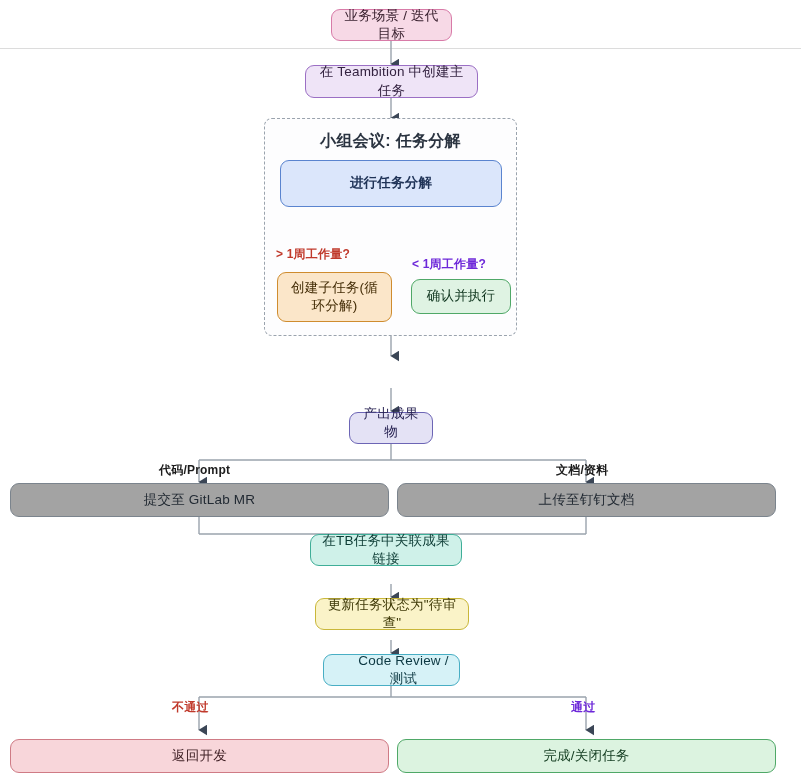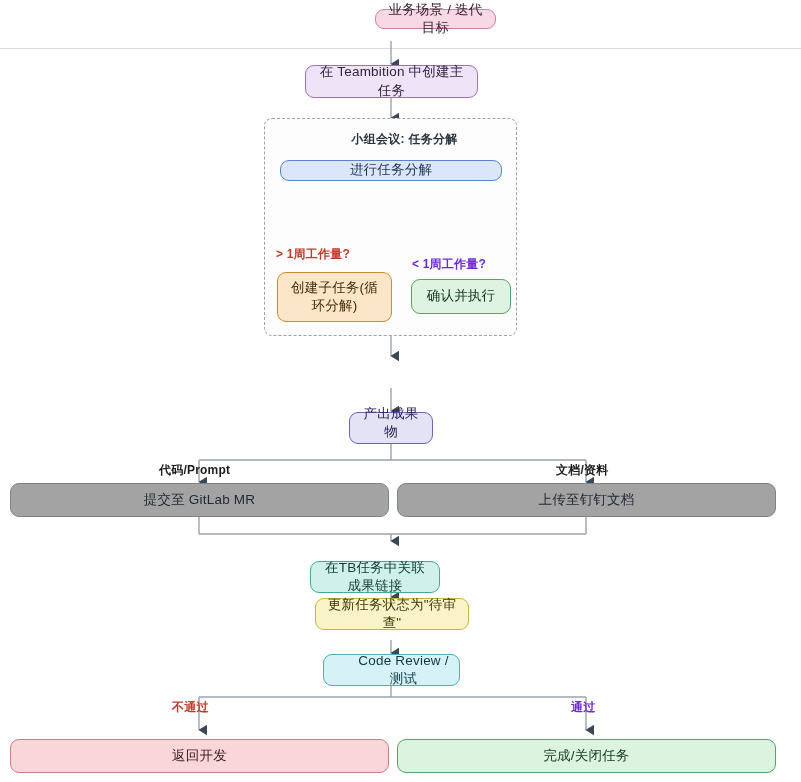--- a/index.html
+++ b/index.html
@@ -60,22 +60,22 @@
     box-sizing: border-box;
     border: 1.5px dashed #9aa3ad;
     border-radius: 8px;
     background: #fdfdfe;
   }
   .subgraph-title {
     position: absolute;
     width: 100%;
     text-align: center;
     top: 12px;
-    left: 14px;
-    font-size: 12px;
+    left: 0;
+    font-size: 16px;
     font-weight: bold;
     color: #2a3340;
     letter-spacing: .3px;
   }
 
   
   .edge-label {
     position: absolute;
     font-size: 12px;
     font-weight: bold;
@@ -141,33 +141,33 @@
 
       <line x1="391" y1="640" x2="391" y2="653" marker-end="url(#arrow)"></line>
 
       <line x1="391" y1="686" x2="391" y2="697"></line>
       <line x1="199" y1="697" x2="586" y2="697"></line>
       <line x1="199" y1="697" x2="199" y2="730" marker-end="url(#arrow)"></line>
       <line x1="586" y1="697" x2="586" y2="730" marker-end="url(#arrow)"></line>
     </g>
   </svg>
 
-  <div class="node pink" style="left:331px; top:9px; width:121px; height:20px;margin-left:44px;">
+  <div class="node pink" style="left:331px; top:9px; width:121px; height:32px;">
     <span>业务场景 / 迭代目标</span>
   </div>
 
   <div class="node purple" style="left:305px; top:65px; width:173px; height:33px;">
     <span>在 Teambition 中创建主任务</span>
   </div>
 
   <div class="subgraph" style="left:264px; top:118px; width:253px; height:218px;">
     <div class="subgraph-title">小组会议: 任务分解</div>
   </div>
 
-  <div class="node blue" style="left:280px; top:160px; width:222px; height:21px;">
+  <div class="node blue" style="left:280px; top:160px; width:222px; height:47px;font-weight:bold;">
     <span>进行任务分解</span>
   </div>
 
   <div class="edge-label red" style="left:276px; top:246px;">&gt; 1周工作量?</div>
 
   <div class="edge-label green" style="left:412px; top:256px;">&lt; 1周工作量?</div>
 
   <div class="node orange" style="left:277px; top:272px; width:115px; height:50px;">
     <span>创建子任务(循环分解)</span>
   </div>
@@ -186,21 +186,21 @@
   <div class="edge-label dark" style="left:556px; top:462px;">文档/资料</div>
 
   <div class="node lightgray" style="left:10px; top:483px; width:379px; height:34px;">
     <span>提交至 GitLab MR</span>
   </div>
 
   <div class="node lightgray" style="left:397px; top:483px; width:379px; height:34px;">
     <span>上传至钉钉文档</span>
   </div>
 
-  <div class="node teal" style="left:310px; top:561px; width:130px; height:32px;">
+  <div class="node teal" style="left:310px; top:534px; width:152px; height:32px;">
     <span>在TB任务中关联成果链接</span>
   </div>
 
   <div class="node yellow" style="left:315px; top:598px; width:154px; height:32px;">
     <span>更新任务状态为"待审查"</span>
   </div>
 
   <div class="node cyan" style="left:323px; top:654px; width:137px; height:32px;">
     <span>Code Review / 测试</span>
   </div>

